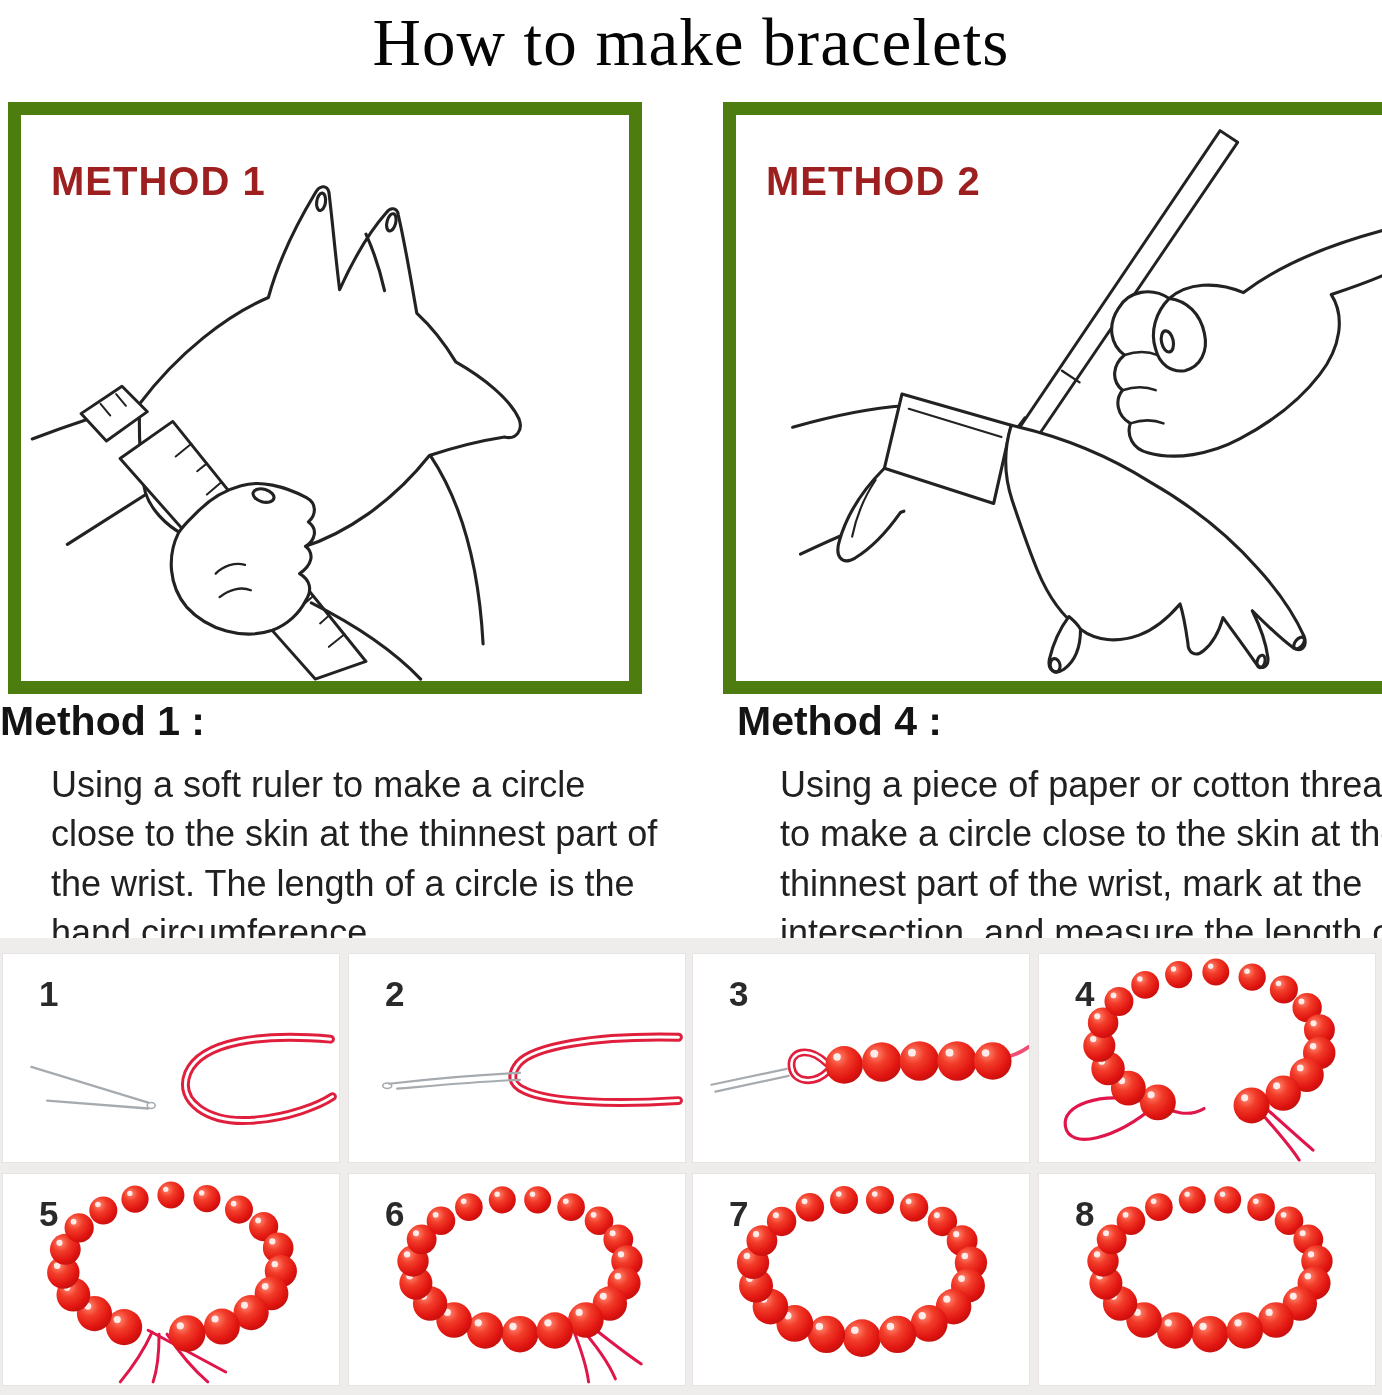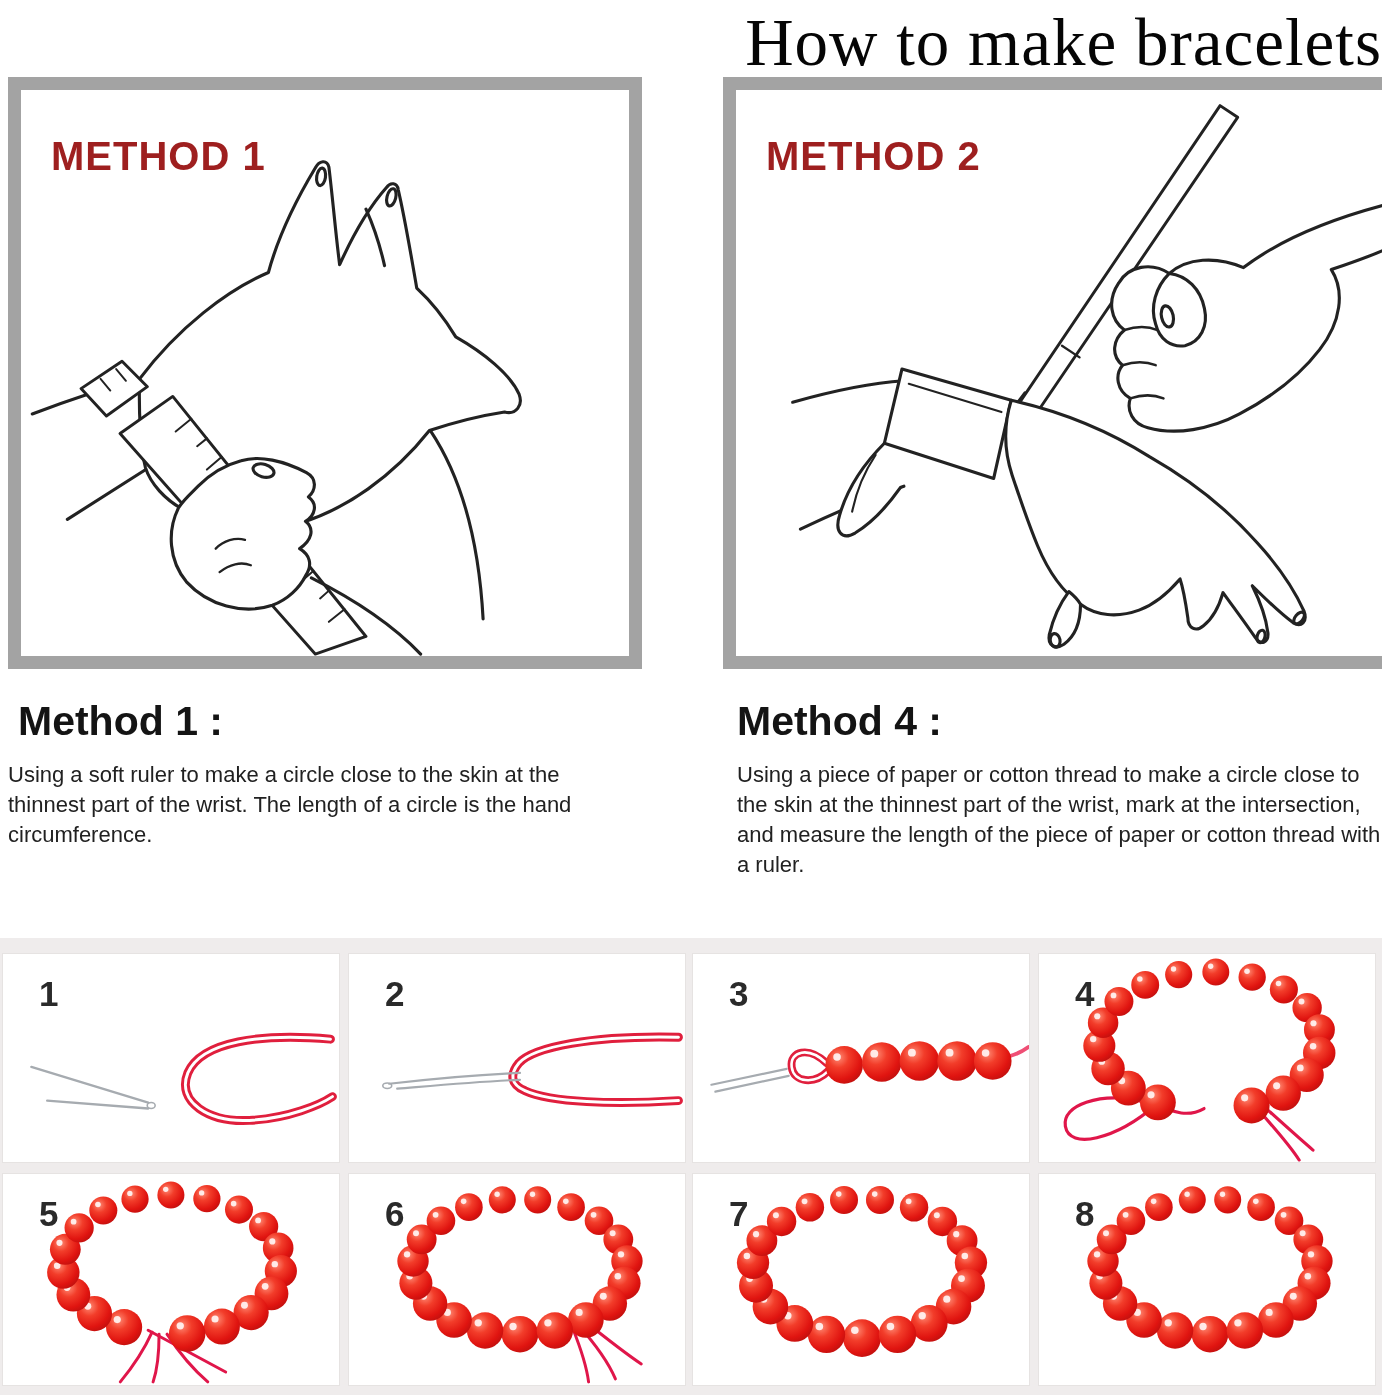--- a/index.html
+++ b/index.html
@@ -1,30 +1,30 @@
 <!DOCTYPE html>
 <html><head>
 <meta charset="utf-8">
 <style>
   html,body{margin:0;padding:0;background:#ffffff;}
   #page{position:relative;width:1382px;height:1395px;background:#ffffff;overflow:hidden;
         font-family:"Liberation Sans","DejaVu Sans",sans-serif;}
-  .title{position:absolute;left:0;top:0;width:100%;text-align:right;
+  .title{position:absolute;left:0;top:0;width:100%;text-align:center;
          font-family:"Liberation Serif","DejaVu Serif",serif;font-weight:400;
          font-size:67px;line-height:84px;color:#050505;letter-spacing:1px;}
-  .panel{position:absolute;top:77px;height:592px;background:#a3a3a3;}
+  .panel{position:absolute;top:102px;height:592px;background:#4d7c0f;}
   #panel-1{left:8px;width:634px;}
   #panel-2{left:723px;width:717px;}
   .panel-inner{position:absolute;left:13px;top:13px;right:13px;bottom:13px;background:#ffffff;}
   .panel-label{position:absolute;left:30px;top:44px;font-weight:700;font-size:40px;
                color:#9e1f1f;letter-spacing:1px;z-index:3;}
   .hand-svg{position:absolute;left:0;top:0;width:100%;height:100%;}
   .m-head{position:absolute;top:698px;font-weight:700;font-size:41px;color:#141414;}
-  #mhead-1{left:18px;} #mhead-2{left:737px;}
-  .m-text{position:absolute;top:760px;font-size:22px;line-height:1.37;color:#212121;}
+  #mhead-1{left:0;} #mhead-2{left:737px;}
+  .m-text{position:absolute;top:760px;font-size:36px;line-height:1.37;color:#212121;margin-left:43px;}
   #mtext-1{left:8px;width:628px;}
   #mtext-2{left:737px;width:648px;}
   .grid{position:absolute;left:0;top:938px;width:1382px;height:457px;background:#efecec;}
   .cell{position:absolute;width:338px;height:210px;background:#ffffff;
         border:1px solid #e6e3e2;box-sizing:border-box;}
   .cell .num{position:absolute;left:36px;top:20px;font-weight:600;font-size:35px;color:#2a2a2a;}
   .step-svg{position:absolute;left:0;top:0;width:100%;height:100%;}
   .defs-holder{position:absolute;width:0;height:0;overflow:hidden;}
 </style>
 </head>

